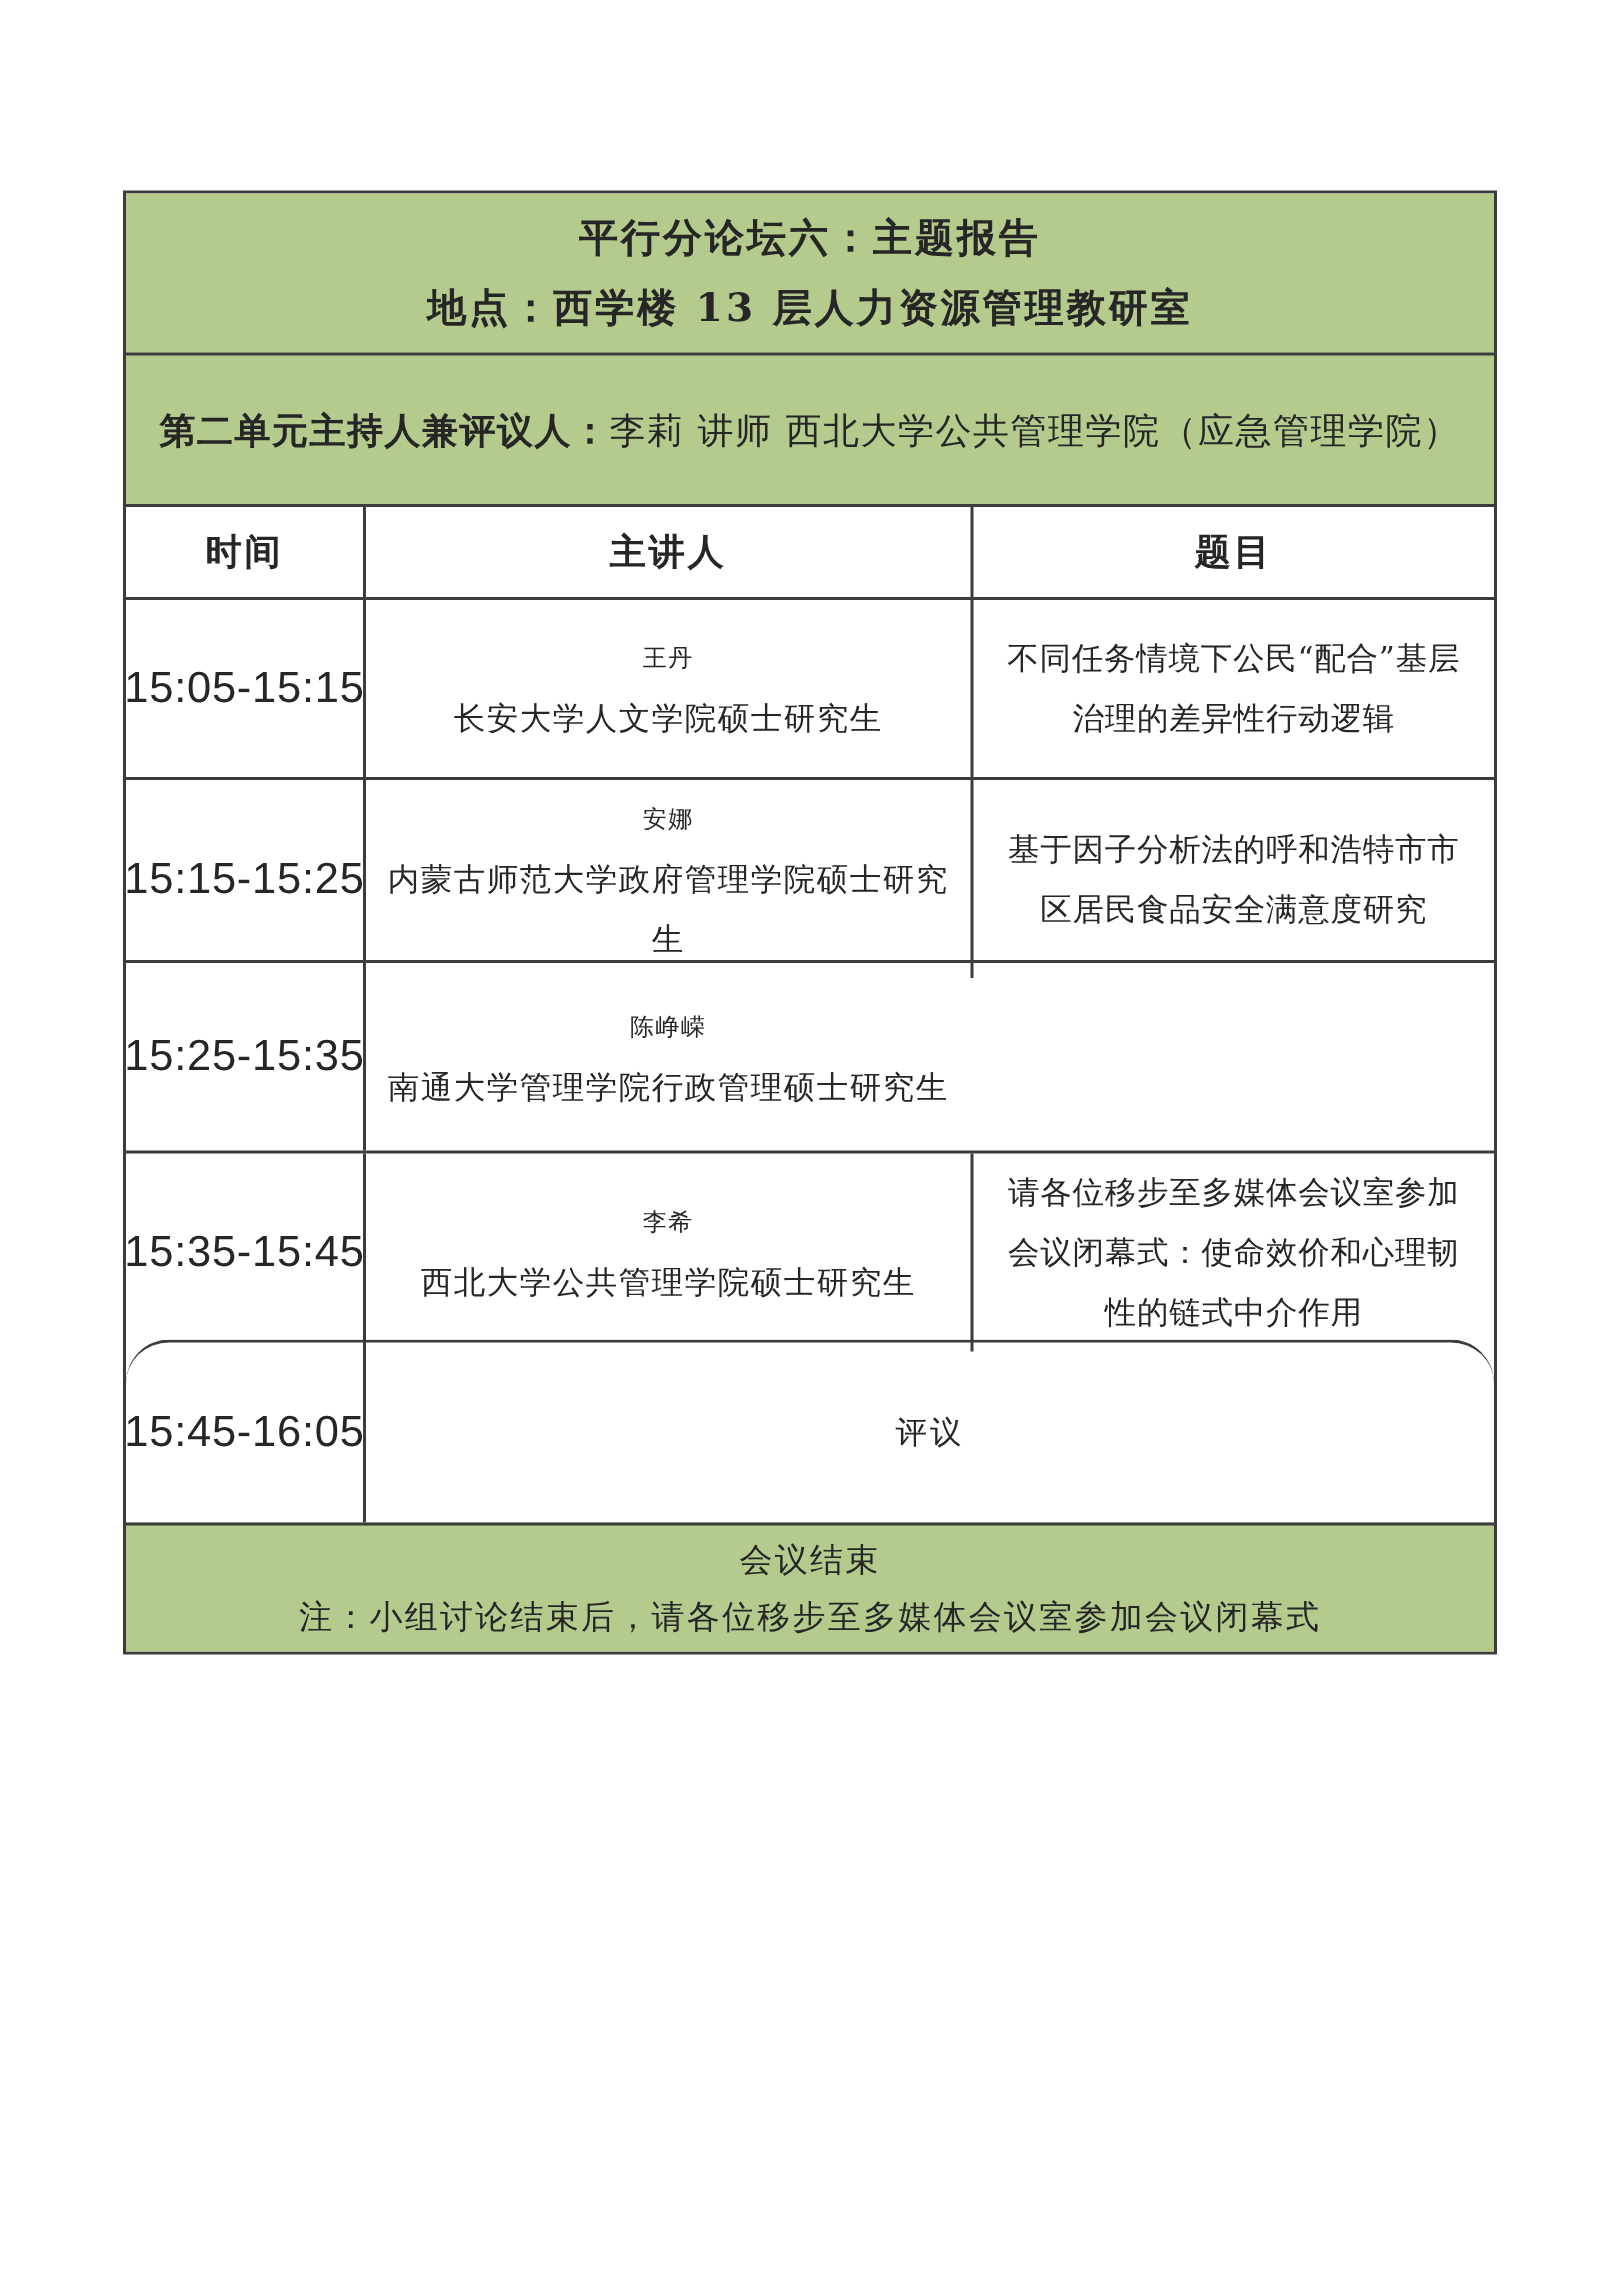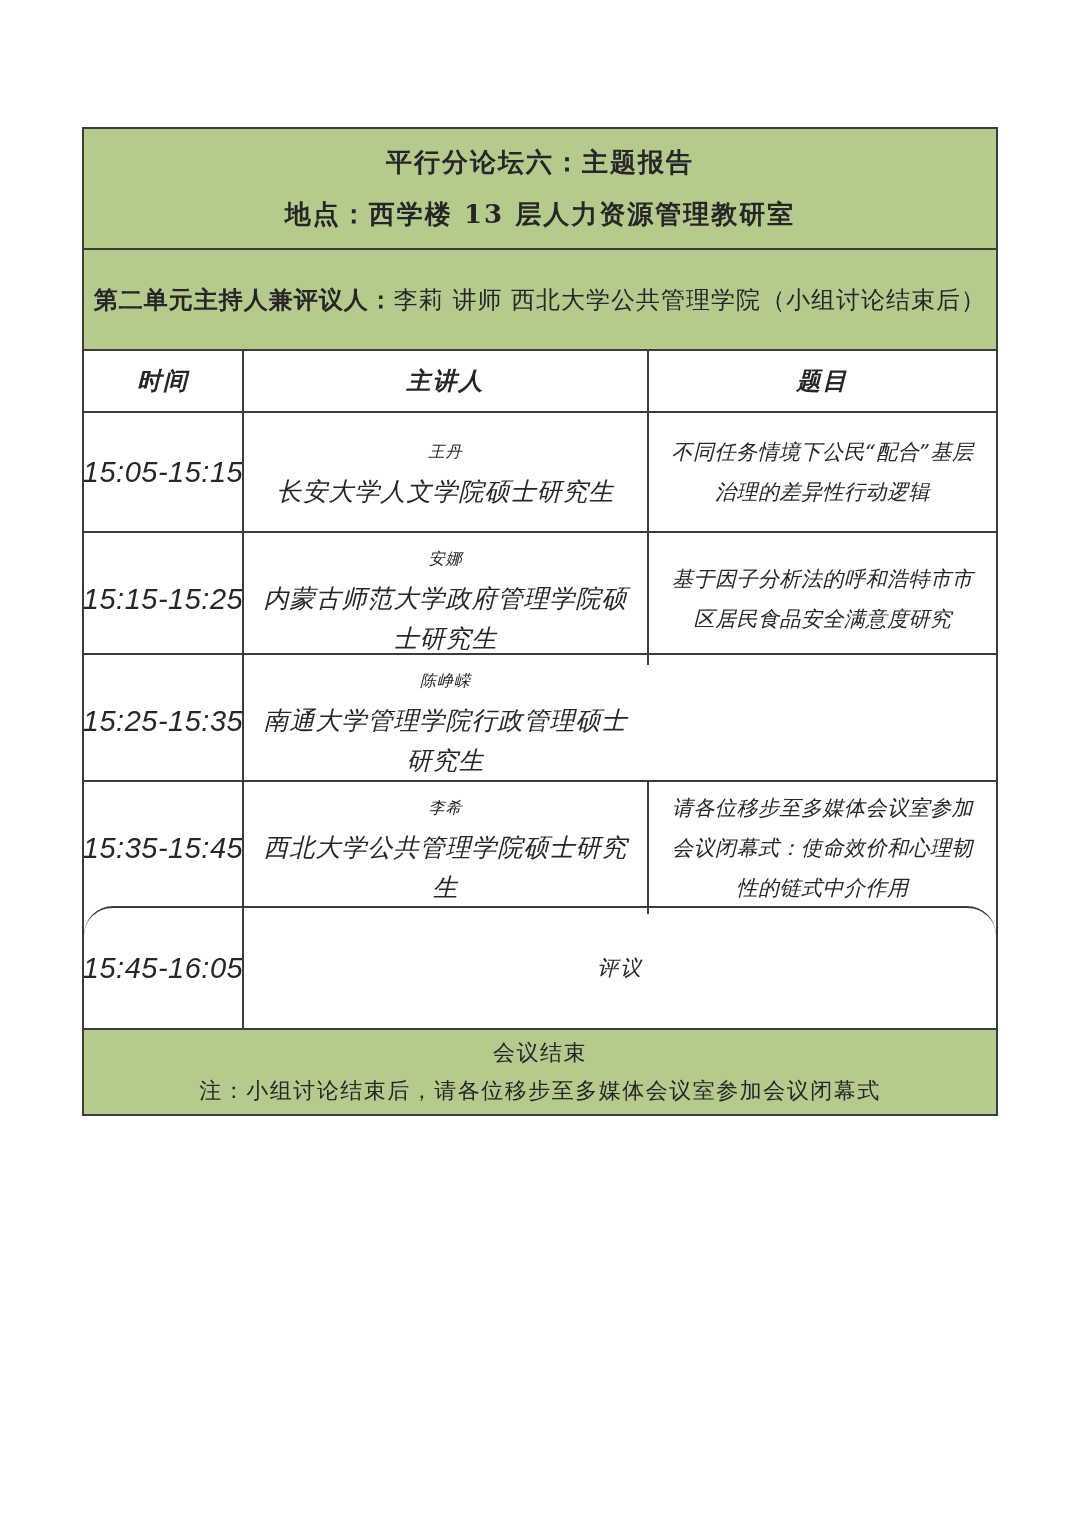--- a/index.html
+++ b/index.html
@@ -22,69 +22,68 @@
   }
   .row{border-top:2px solid var(--border);}
   .row:first-child{border-top:none;}
   .green{background:var(--green);}
   
   .block{
     display:flex;flex-direction:column;
     align-items:center;justify-content:space-evenly;
     text-align:center;
   }
-  .head-block{height:119px;}
+  .head-block{height:106px;}
   .moderator-row{height:101px;justify-content:center;}
   .footer-block{height:86px;}
   
   .cols3{display:grid;grid-template-columns:158px 405px 1fr;}
   .cols2{display:grid;grid-template-columns:158px 1fr;}
   .cell{
     display:flex;flex-direction:column;
     align-items:center;justify-content:center;
     text-align:center;
     border-left:2px solid var(--border);
     padding:6px 14px;
-    font-style:italic;
   }
   .cell:first-child{border-left:none;}
   .colhead-row{height:62px;}
   .r1{height:120px;}
   .r2{height:122px;}
   .r3{height:127px;}
   .r4{height:126px;}
   .review-row{height:122px;border-radius:29px;}
   
   .title-line{font-size:26px;font-weight:bold;letter-spacing:2px;}
   .moderator-line{font-size:24px;letter-spacing:1px;}
   .moderator-line .lbl{font-weight:bold;}
   .colhead{font-size:24px;font-weight:bold;letter-spacing:2px;}
   .time{
     font-family:"Liberation Sans","DejaVu Sans",sans-serif;
     font-size:29px;letter-spacing:0.5px;white-space:nowrap;
   }
   .speaker-name{font-size:16px;line-height:40px;letter-spacing:1px;}
-  .speaker-aff{font-size:25px;line-height:40px;letter-spacing:1px;text-align:center;}
+  .speaker-aff{font-size:21px;line-height:40px;letter-spacing:1px;text-align:center;}
   .topic{font-size:21px;line-height:40px;letter-spacing:0.5px;}
   .review-label{font-size:21px;letter-spacing:2px;}
   .footer-line{font-size:22px;letter-spacing:1.5px;}
 </style>
 </head>
 <body>
 
 <div class="schedule">
 
   <div class="row green block head-block">
     <div class="title-line">平行分论坛六：主题报告</div>
     <div class="title-line">地点：西学楼 13 层人力资源管理教研室</div>
   </div>
 
   <div class="row green block moderator-row">
     <div class="moderator-line">
-      <span class="lbl">第二单元主持人兼评议人：</span><span>李莉 讲师 西北大学公共管理学院（小组讨论结束后）</span>
+      <span class="lbl">第二单元主持人兼评议人：</span><span>李莉 讲师 西北大学公共管理学院（应急管理学院）</span>
     </div>
   </div>
 
   <div class="row cols3 colhead-row">
     <div class="cell colhead">时间</div>
     <div class="cell colhead">主讲人</div>
     <div class="cell colhead">题目</div>
   </div>
 
   <div class="row cols3 r1">

